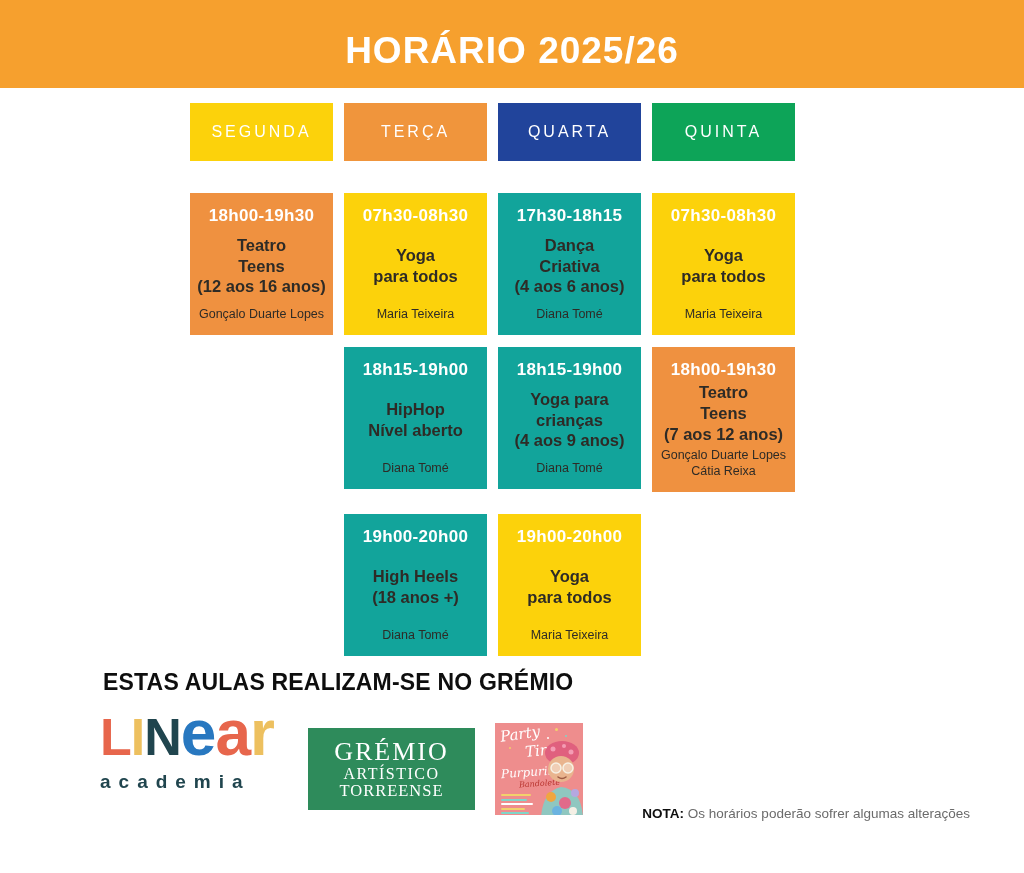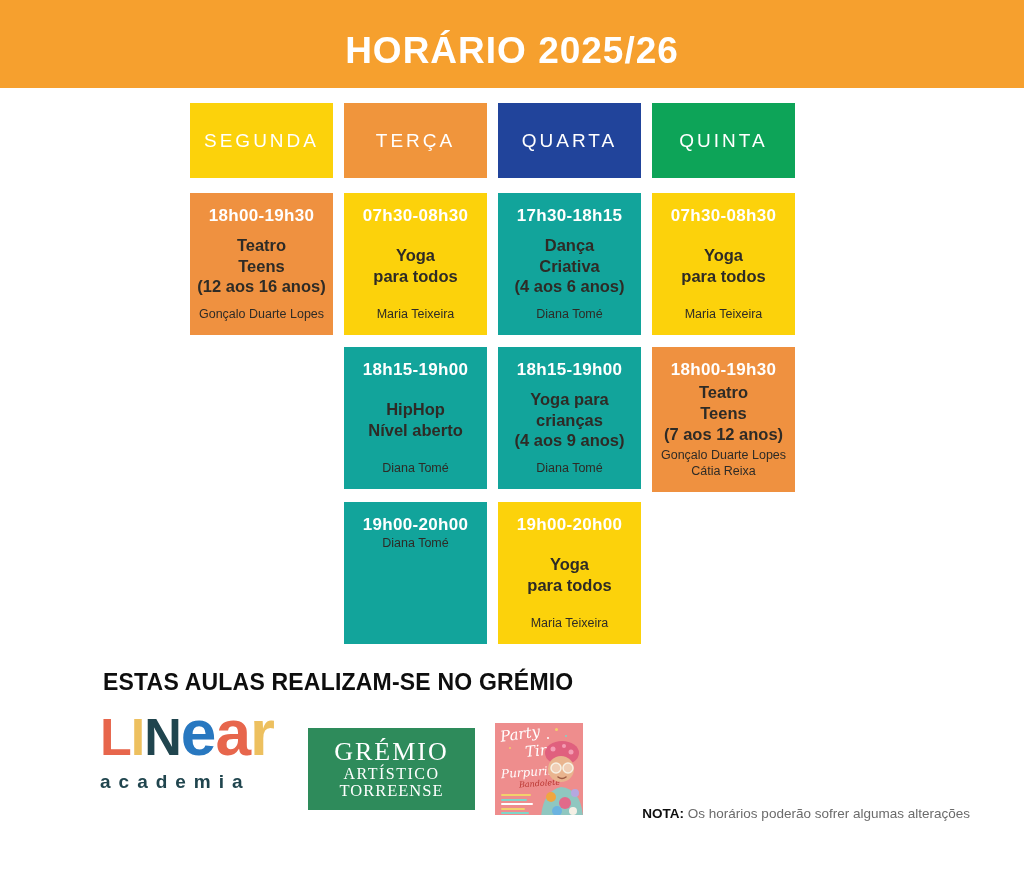--- a/index.html
+++ b/index.html
@@ -10,30 +10,30 @@
   
   .banner{
     position:absolute;left:0;top:0;width:1024px;height:88px;
     background:#F6A02E;display:flex;align-items:center;justify-content:center;
   }
   .banner h1{
     margin:0;padding-top:14px;color:#ffffff;font-size:37px;font-weight:700;letter-spacing:1px;
   }
   .col0{left:190px}.col1{left:344px}.col2{left:498px}.col3{left:652px}
   .day-header{
-    position:absolute;top:103px;width:143px;height:75px;
+    position:absolute;top:103px;width:143px;height:58px;
     display:flex;align-items:center;justify-content:center;
-    color:#ffffff;font-size:19px;font-weight:300;letter-spacing:3px;
+    color:#ffffff;font-size:16px;font-weight:300;letter-spacing:3px;
   }
   .card{
     position:absolute;width:143px;height:142px;
     display:flex;flex-direction:column;align-items:center;text-align:center;
     box-sizing:border-box;
   }
-  .row0{top:193px}.row1{top:347px}.row2{top:502px}
+  .row0{top:193px}.row1{top:347px}.row2{top:514px}
   .card.tall{height:145px;}
   .bg-yellow{background:#FCD20B}
   .bg-orange{background:#EF9140}
   .bg-teal{background:#12A49B}
   .bg-blue{background:#21449B}
   .bg-green{background:#0DA458}
   .bg-torange{background:#F0953C}
   .card .time{margin-top:13px;color:#ffffff;font-size:17px;font-weight:700;letter-spacing:.3px;}
   .card .title{
     flex:1;display:flex;align-items:center;justify-content:center;
@@ -105,20 +105,22 @@
   <div class="instructor">Maria Teixeira</div>
 </div>
 <div class="card col1 row1 bg-teal">
   <div class="time">18h15-19h00</div>
   <div class="title">HipHop
 Nível aberto</div>
   <div class="instructor">Diana Tomé</div>
 </div>
 <div class="card col1 row2 bg-teal">
   <div class="time">19h00-20h00</div>
+  <div class="title">High Heels
+(18 anos +)</div>
   <div class="instructor">Diana Tomé</div>
 </div>
 
 <div class="card col2 row0 bg-teal">
   <div class="time">17h30-18h15</div>
   <div class="title">Dança
 Criativa
 (4 aos 6 anos)</div>
   <div class="instructor">Diana Tomé</div>
 </div>

